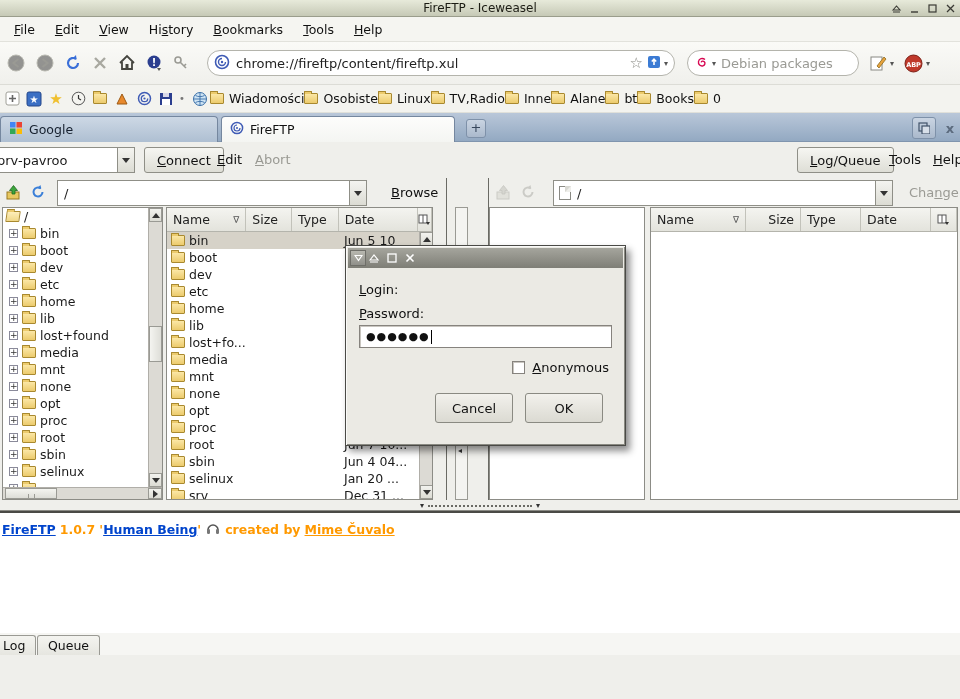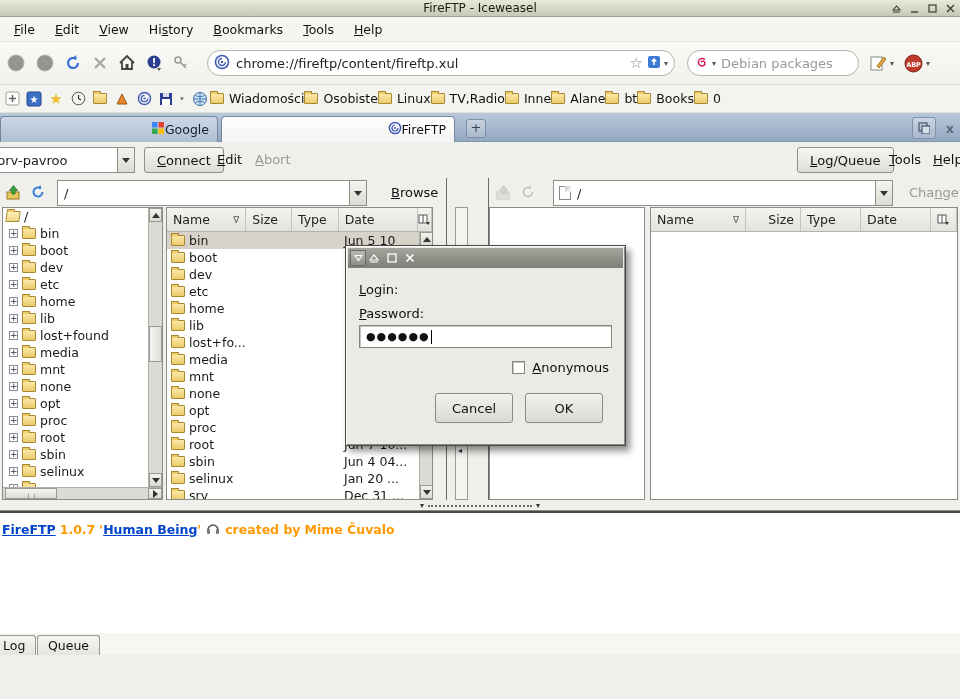--- a/index.html
+++ b/index.html
@@ -48,21 +48,21 @@
   .folder{width:14px;height:11px;background:linear-gradient(#fbe7a6,#eccb6d);border:1px solid #a9892f;
     border-radius:1px;position:relative;display:inline-block;flex:0 0 auto;}
   .folder::before{content:"";position:absolute;top:-3px;left:-1px;width:6px;height:2px;background:#eccb6d;
     border:1px solid #a9892f;border-bottom:none;border-radius:1px 1px 0 0;}
   .folder.open{transform:skewX(-8deg);background:linear-gradient(#fdeeba,#f0d788);}
 
   
   .tabbar{position:absolute;left:0;top:113px;width:960px;height:29px;
     background:linear-gradient(#b9c7d9,#93a9c2);border-bottom:1px solid #8095ae;}
   .tab{position:absolute;top:3px;height:26px;border:1px solid #75879f;border-bottom:none;
-    border-radius:4px 4px 0 0;display:flex;align-items:center;padding:0 8px;gap:0;font-size:12.5px;justify-content:flex-end;}
+    border-radius:4px 4px 0 0;display:flex;align-items:center;padding:0 8px;gap:6px;font-size:12.5px;}
   .tab.inactive{left:0;width:218px;background:linear-gradient(#cdd8e5,#aebfd2);color:#16202e;}
   .tab.active{left:221px;width:234px;background:linear-gradient(#fdfdfc,#f4f5f2);color:#111;}
   .newtab-btn{position:absolute;left:466px;top:6px;width:20px;height:19px;border:1px solid #7e91a9;border-radius:3px;
     background:linear-gradient(#c9d4e2,#aab9cc);color:#37475c;font-size:13px;line-height:16px;text-align:center;}
   .tab-right{position:absolute;right:2px;top:3px;display:flex;align-items:center;gap:6px;height:24px;}
   .alltabs-btn{width:24px;height:22px;border:1px solid #7e91a9;border-radius:3px;background:linear-gradient(#c9d4e2,#aab9cc);
     display:flex;align-items:center;justify-content:center;}
   .tabclose{color:#5c6b7e;font-size:13px;font-weight:bold;width:16px;text-align:center;}
 
   
@@ -156,21 +156,21 @@
   .hsplit{position:absolute;left:0;top:500px;width:960px;height:12px;background:#efefeb;display:flex;align-items:center;justify-content:center;gap:4px;}
   .dotline{width:104px;border-top:2px dotted #6a6a64;height:0;}
   .hsplit .tiny{font-size:8px;color:#333;line-height:8px;}
   .darkline{position:absolute;left:0;top:510px;width:960px;height:3px;background:#4a4a46;border-top:1px solid #8a8a84;}
   .white-area{position:absolute;left:0;top:513px;width:960px;height:120px;background:#fff;}
 
   
   .credits{position:absolute;left:2px;top:521px;font-size:12.5px;font-weight:bold;display:flex;align-items:center;gap:4px;white-space:nowrap;}
   .lnk-blue{color:#0044cc;text-decoration:underline;}
   .txt-orange{color:#ff9900;}
-  .lnk-orange{color:#ff9900;}
+  .lnk-orange{color:#ff9900;text-decoration:underline;}
 
   
   .btabs{position:absolute;left:0;top:633px;width:960px;height:22px;background:#f6f6f3;}
   .btab{position:absolute;top:2px;height:20px;background:linear-gradient(#f4f4f0,#e6e6e0);border:1px solid #9a9a94;
     border-bottom:none;border-radius:3px 3px 0 0;padding:0 10px;font-size:12.5px;display:flex;align-items:center;color:#111;}
   .btab.log{left:-8px;}
   .btab.queue{left:37px;}
   .statusrow{position:absolute;left:0;top:655px;width:960px;height:21px;background:#e9eff6;border-top:1px solid #9aa0a8;
     display:flex;align-items:center;font-size:12.5px;color:#111;}
   .statusrow .stext{margin-left:3px;}

